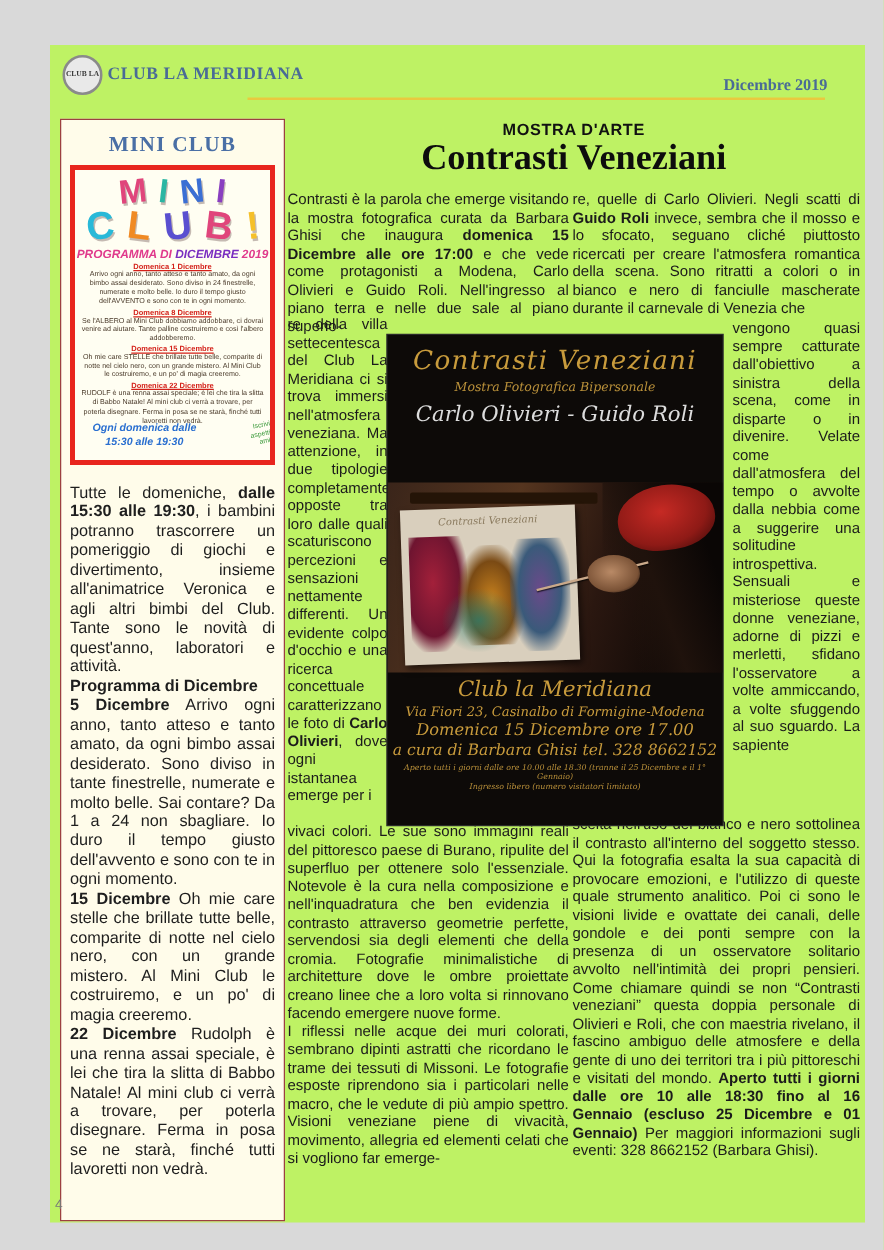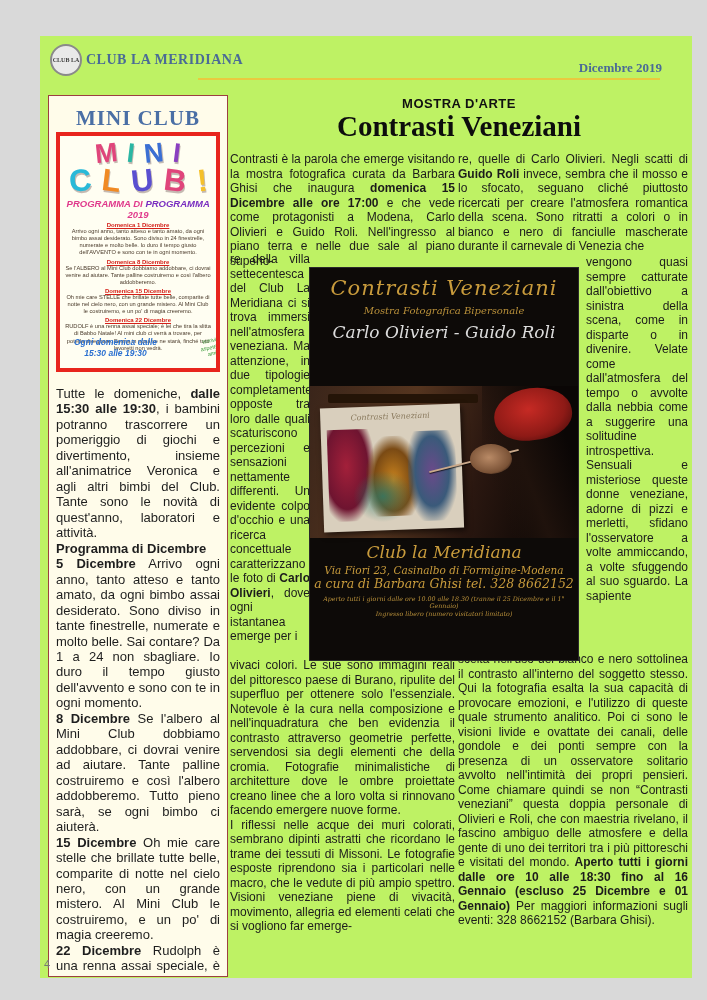--- a/index.html
+++ b/index.html
@@ -32,21 +32,21 @@
     position:absolute;right:30px;top:24px;
     font-family:"Liberation Serif", serif;font-size:13px;font-weight:bold;color:#4a6b96;
   }
   
   .sidebar{
     position:absolute;left:8px;top:59px;width:180px;height:882px;
     background:#fffcea;border:1px solid #9c4040;box-sizing:border-box;overflow:hidden;
   }
   .sidebar-title{
     text-align:center;margin-top:10px;
-    font-family:"Liberation Serif", serif;font-size:21px;font-weight:bold;
+    font-family:"Liberation Serif", serif;font-size:17px;font-weight:bold;
     color:#4a6fa5;letter-spacing:1px;
   }
   .mini-poster{
     position:absolute;left:7px;top:36px;width:164px;height:240px;
     background:#fffef2;border:4px solid #e8251d;box-sizing:border-box;overflow:hidden;
   }
   .balloon-row{ text-align:center;font-weight:bold;line-height:1; }
   .balloon-row1{margin-top:4px;font-size:27px;}
   .balloon-row2{font-size:31px;margin-top:-2px;}
   .balloon{
@@ -181,21 +181,21 @@
       </div>
       <div class="balloon-row balloon-row2">
         <span class="balloon" style="color: rgb(41, 185, 216);">C</span>
         <span class="balloon" style="color: rgb(240, 138, 36);">L</span>
         <span class="balloon" style="color: rgb(90, 79, 208);">U</span>
         <span class="balloon" style="color: rgb(224, 69, 123);">B</span>
         <span class="balloon" style="color: rgb(245, 192, 42);">!</span>
       </div>
       <div class="program-title">
         <span class="pl">PROGRAMMA DI</span>
-        <span class="pm">PROGRAMMA</span>
+        <span class="pm">DICEMBRE</span>
         <span class="py">2019</span>
       </div>
 
       <div class="mp-section">
         <div class="mp-heading">Domenica 1 Dicembre</div>
         <div class="mp-text">Arrivo ogni anno, tanto atteso e tanto amato, da ogni bimbo assai desiderato. Sono diviso in 24 finestrelle, numerate e molto belle. Io duro il tempo giusto dell'AVVENTO e sono con te in ogni momento.</div>
       </div>
       <div class="mp-section">
         <div class="mp-heading">Domenica 8 Dicembre</div>
         <div class="mp-text">Se l'ALBERO al Mini Club dobbiamo addobbare, ci dovrai venire ad aiutare. Tante palline costruiremo e così l'albero addobberemo.</div>
@@ -215,21 +215,20 @@
           <span>15:30 alle 19:30</span>
         </div>
         <div class="mp-note">Iscriviti subito ti aspettiamo piccoli amici al club!</div>
       </div>
     </div>
 
     <div class="sidebar-body">
       <p><span>Tutte le domeniche, </span><b>dalle 15:30 alle 19:30</b><span>, i bambini potranno trascorrere un pomeriggio di giochi e divertimento, insieme all'animatrice Veronica e agli altri bimbi del Club. Tante sono le novità di quest'anno, laboratori e attività.</span></p>
       <p><b>Programma di Dicembre</b></p>
       <p><b>5 Dicembre</b><span> Arrivo ogni anno, tanto atteso e tanto amato, da ogni bimbo assai desiderato. Sono diviso in tante finestrelle, numerate e molto belle. Sai contare? Da 1 a 24 non sbagliare. Io duro il tempo giusto dell'avvento e sono con te in ogni momento.</span></p>
-      <p><b>8 Dicembre</b><span> Se l'albero al Mini Club dobbiamo addobbare, ci dovrai venire ad aiutare. Tante palline costruiremo e così l'albero addobberemo. Tutto pieno sarà, se ogni bimbo ci aiuterà.</span></p>
       <p><b>15 Dicembre</b><span> Oh mie care stelle che brillate tutte belle, comparite di notte nel cielo nero, con un grande mistero. Al Mini Club le costruiremo, e un po' di magia creeremo.</span></p>
       <p><b>22 Dicembre</b><span> Rudolph è una renna assai speciale, è lei che tira la slitta di Babbo Natale! Al mini club ci verrà a trovare, per poterla disegnare. Ferma in posa se ne starà, finché tutti lavoretti non vedrà.</span></p>
     </div>
   </div>
 
   <div class="kicker">MOSTRA D'ARTE</div>
   <div class="headline">Contrasti Veneziani</div>
 
   <div class="colblock l-top">
     <p><span>Contrasti è la parola che emerge visitando la mostra fotografica curata da Barbara Ghisi che inaugura </span><b>domenica 15 Dicembre alle ore 17:00</b><span> e che vede come protagonisti a Modena, Carlo Olivieri e Guido Roli. Nell'ingresso al piano terra e nelle due sale al piano superio-</span></p>
@@ -270,20 +269,21 @@
       </div>
       <div class="figure"></div>
       <div class="beret"></div>
       <div class="brush"></div>
       <div class="hand"></div>
     </div>
 
     <div class="ex-bottom">
       <div class="ex-venue gold script">Club la Meridiana</div>
       <div class="ex-address gold script">Via Fiori 23, Casinalbo di Formigine-Modena</div>
+      <div class="ex-inaug-date gold script">Domenica 15 Dicembre  ore 17.00</div>
       <div class="ex-curator gold script">a cura di Barbara Ghisi tel. 328 8662152</div>
       <div class="ex-hours script">Aperto tutti i giorni dalle ore 10.00 alle 18.30 (tranne il 25 Dicembre e il 1° Gennaio)</div>
       <div class="ex-admission script">Ingresso libero (numero visitatori limitato)</div>
     </div>
   </div>
 
   <div class="page-number">4</div>
 </div>
 
 </body></html>

